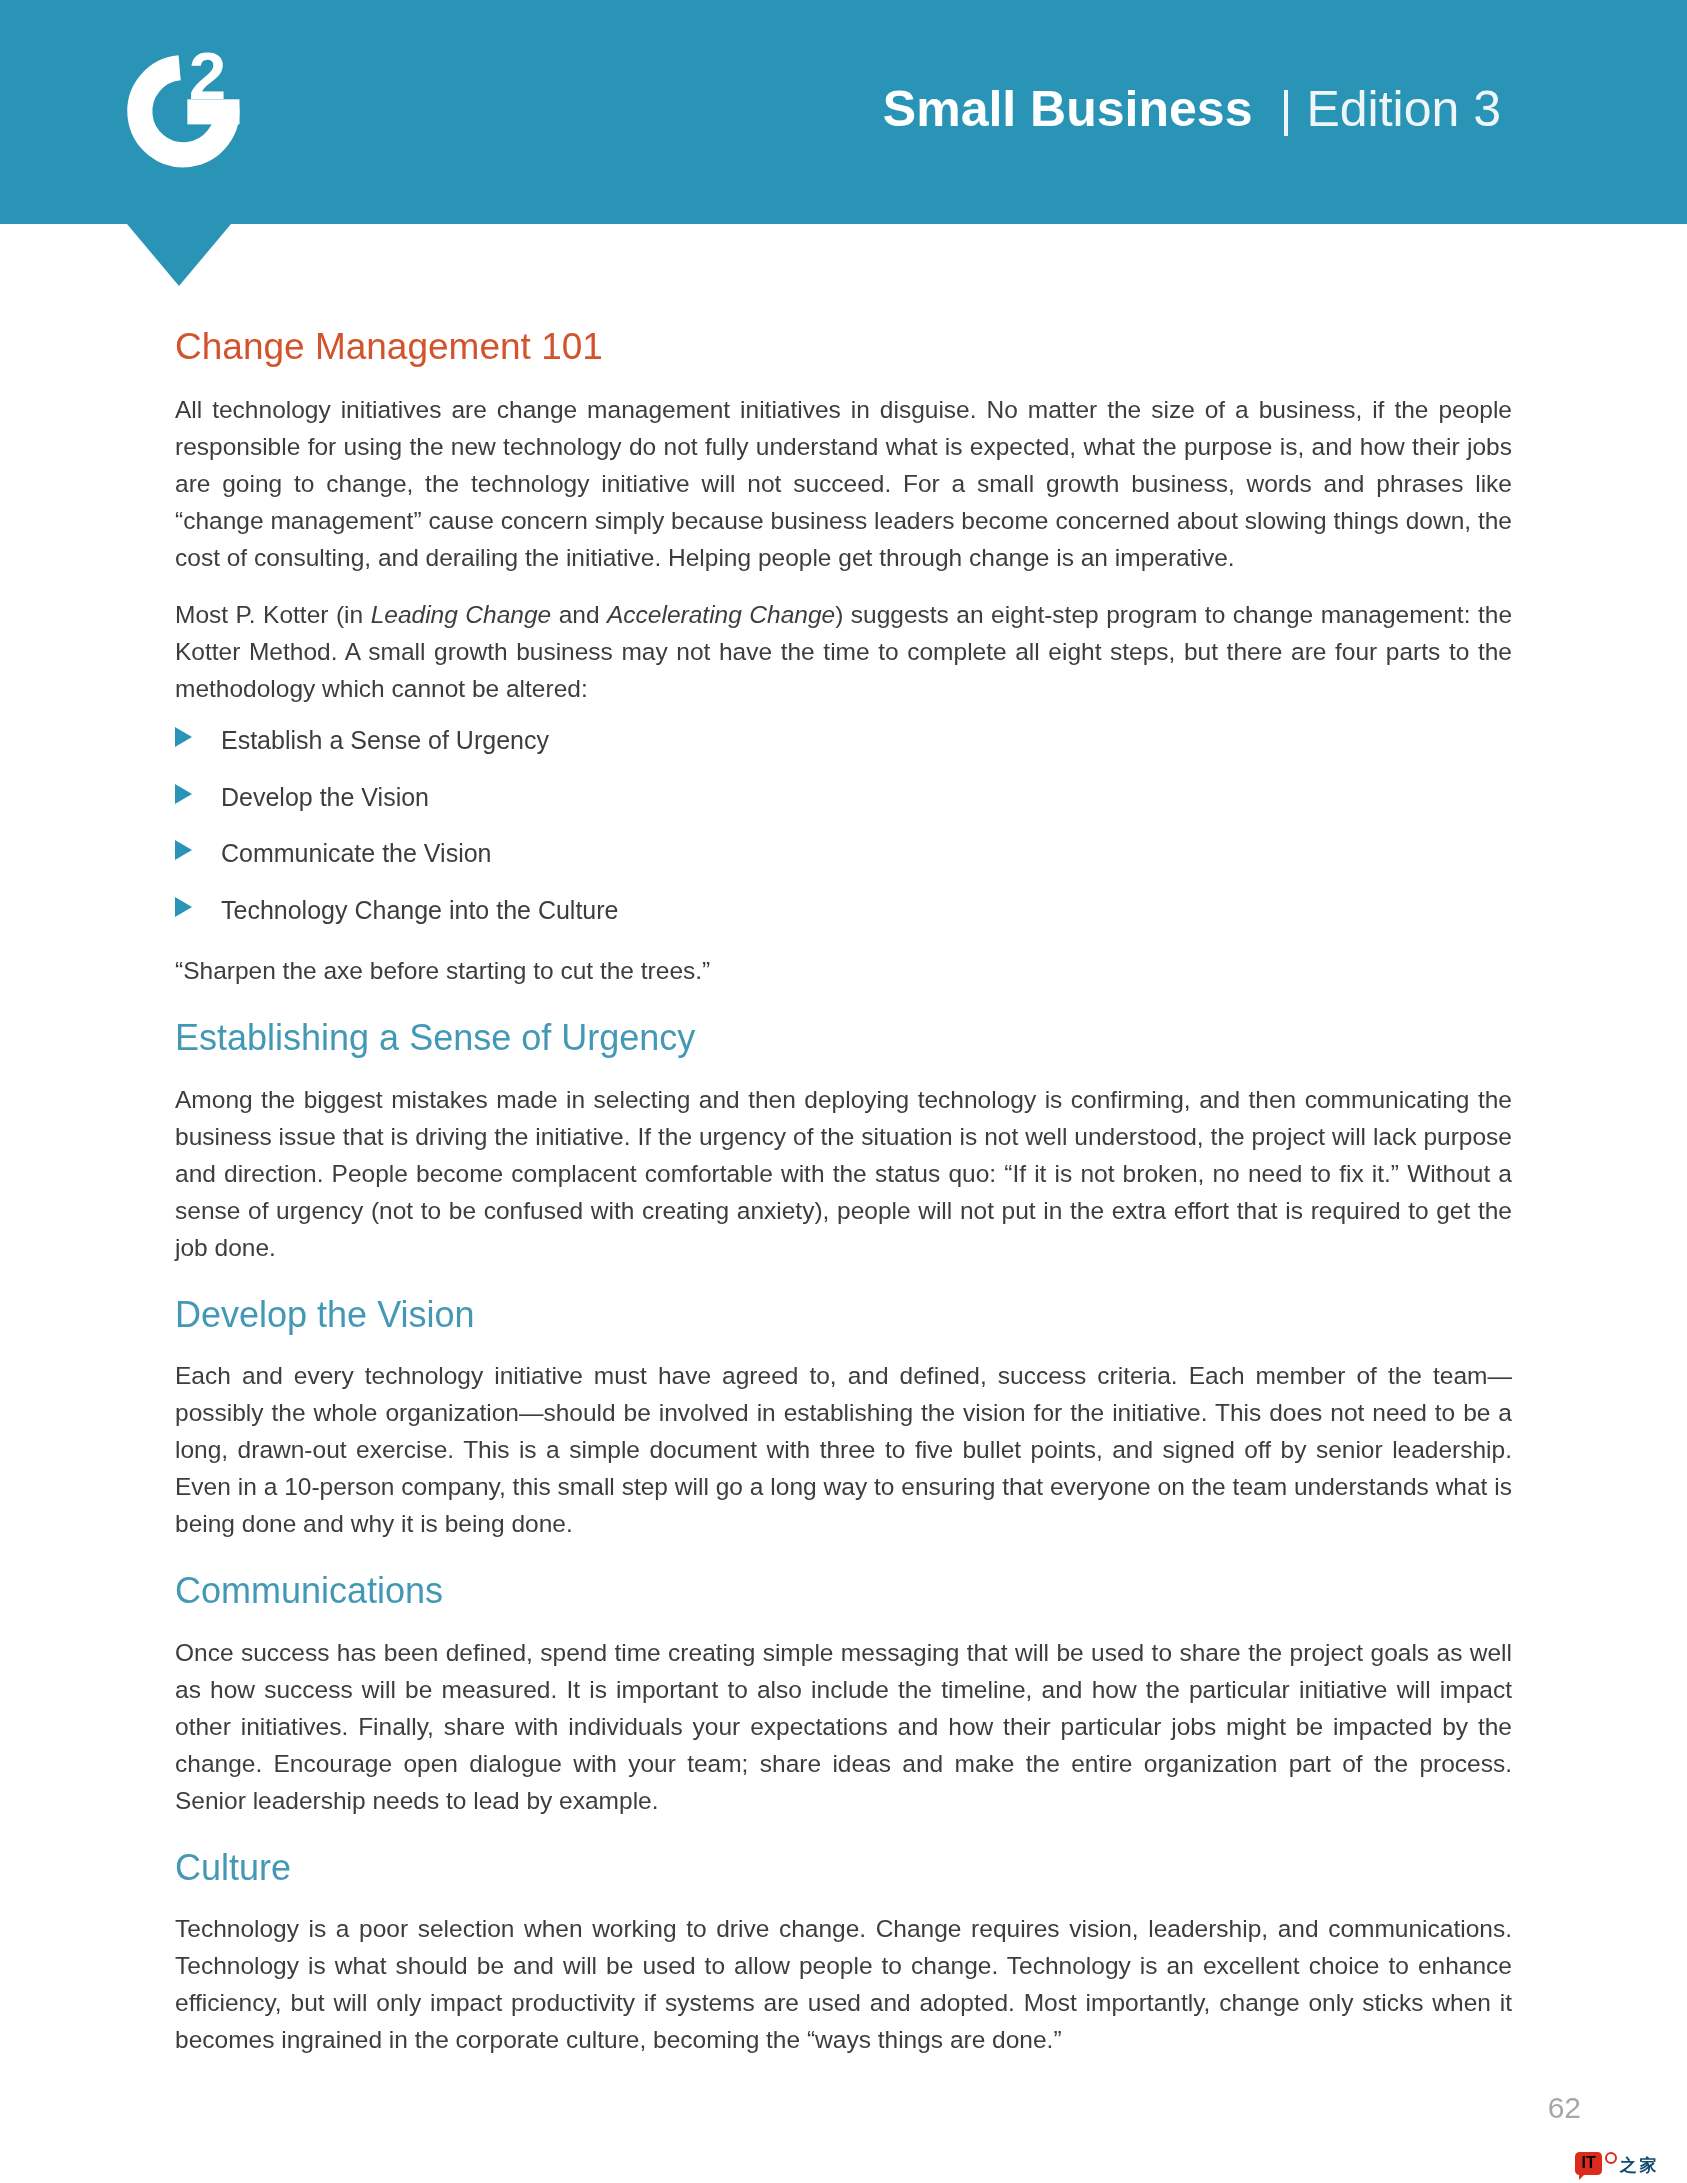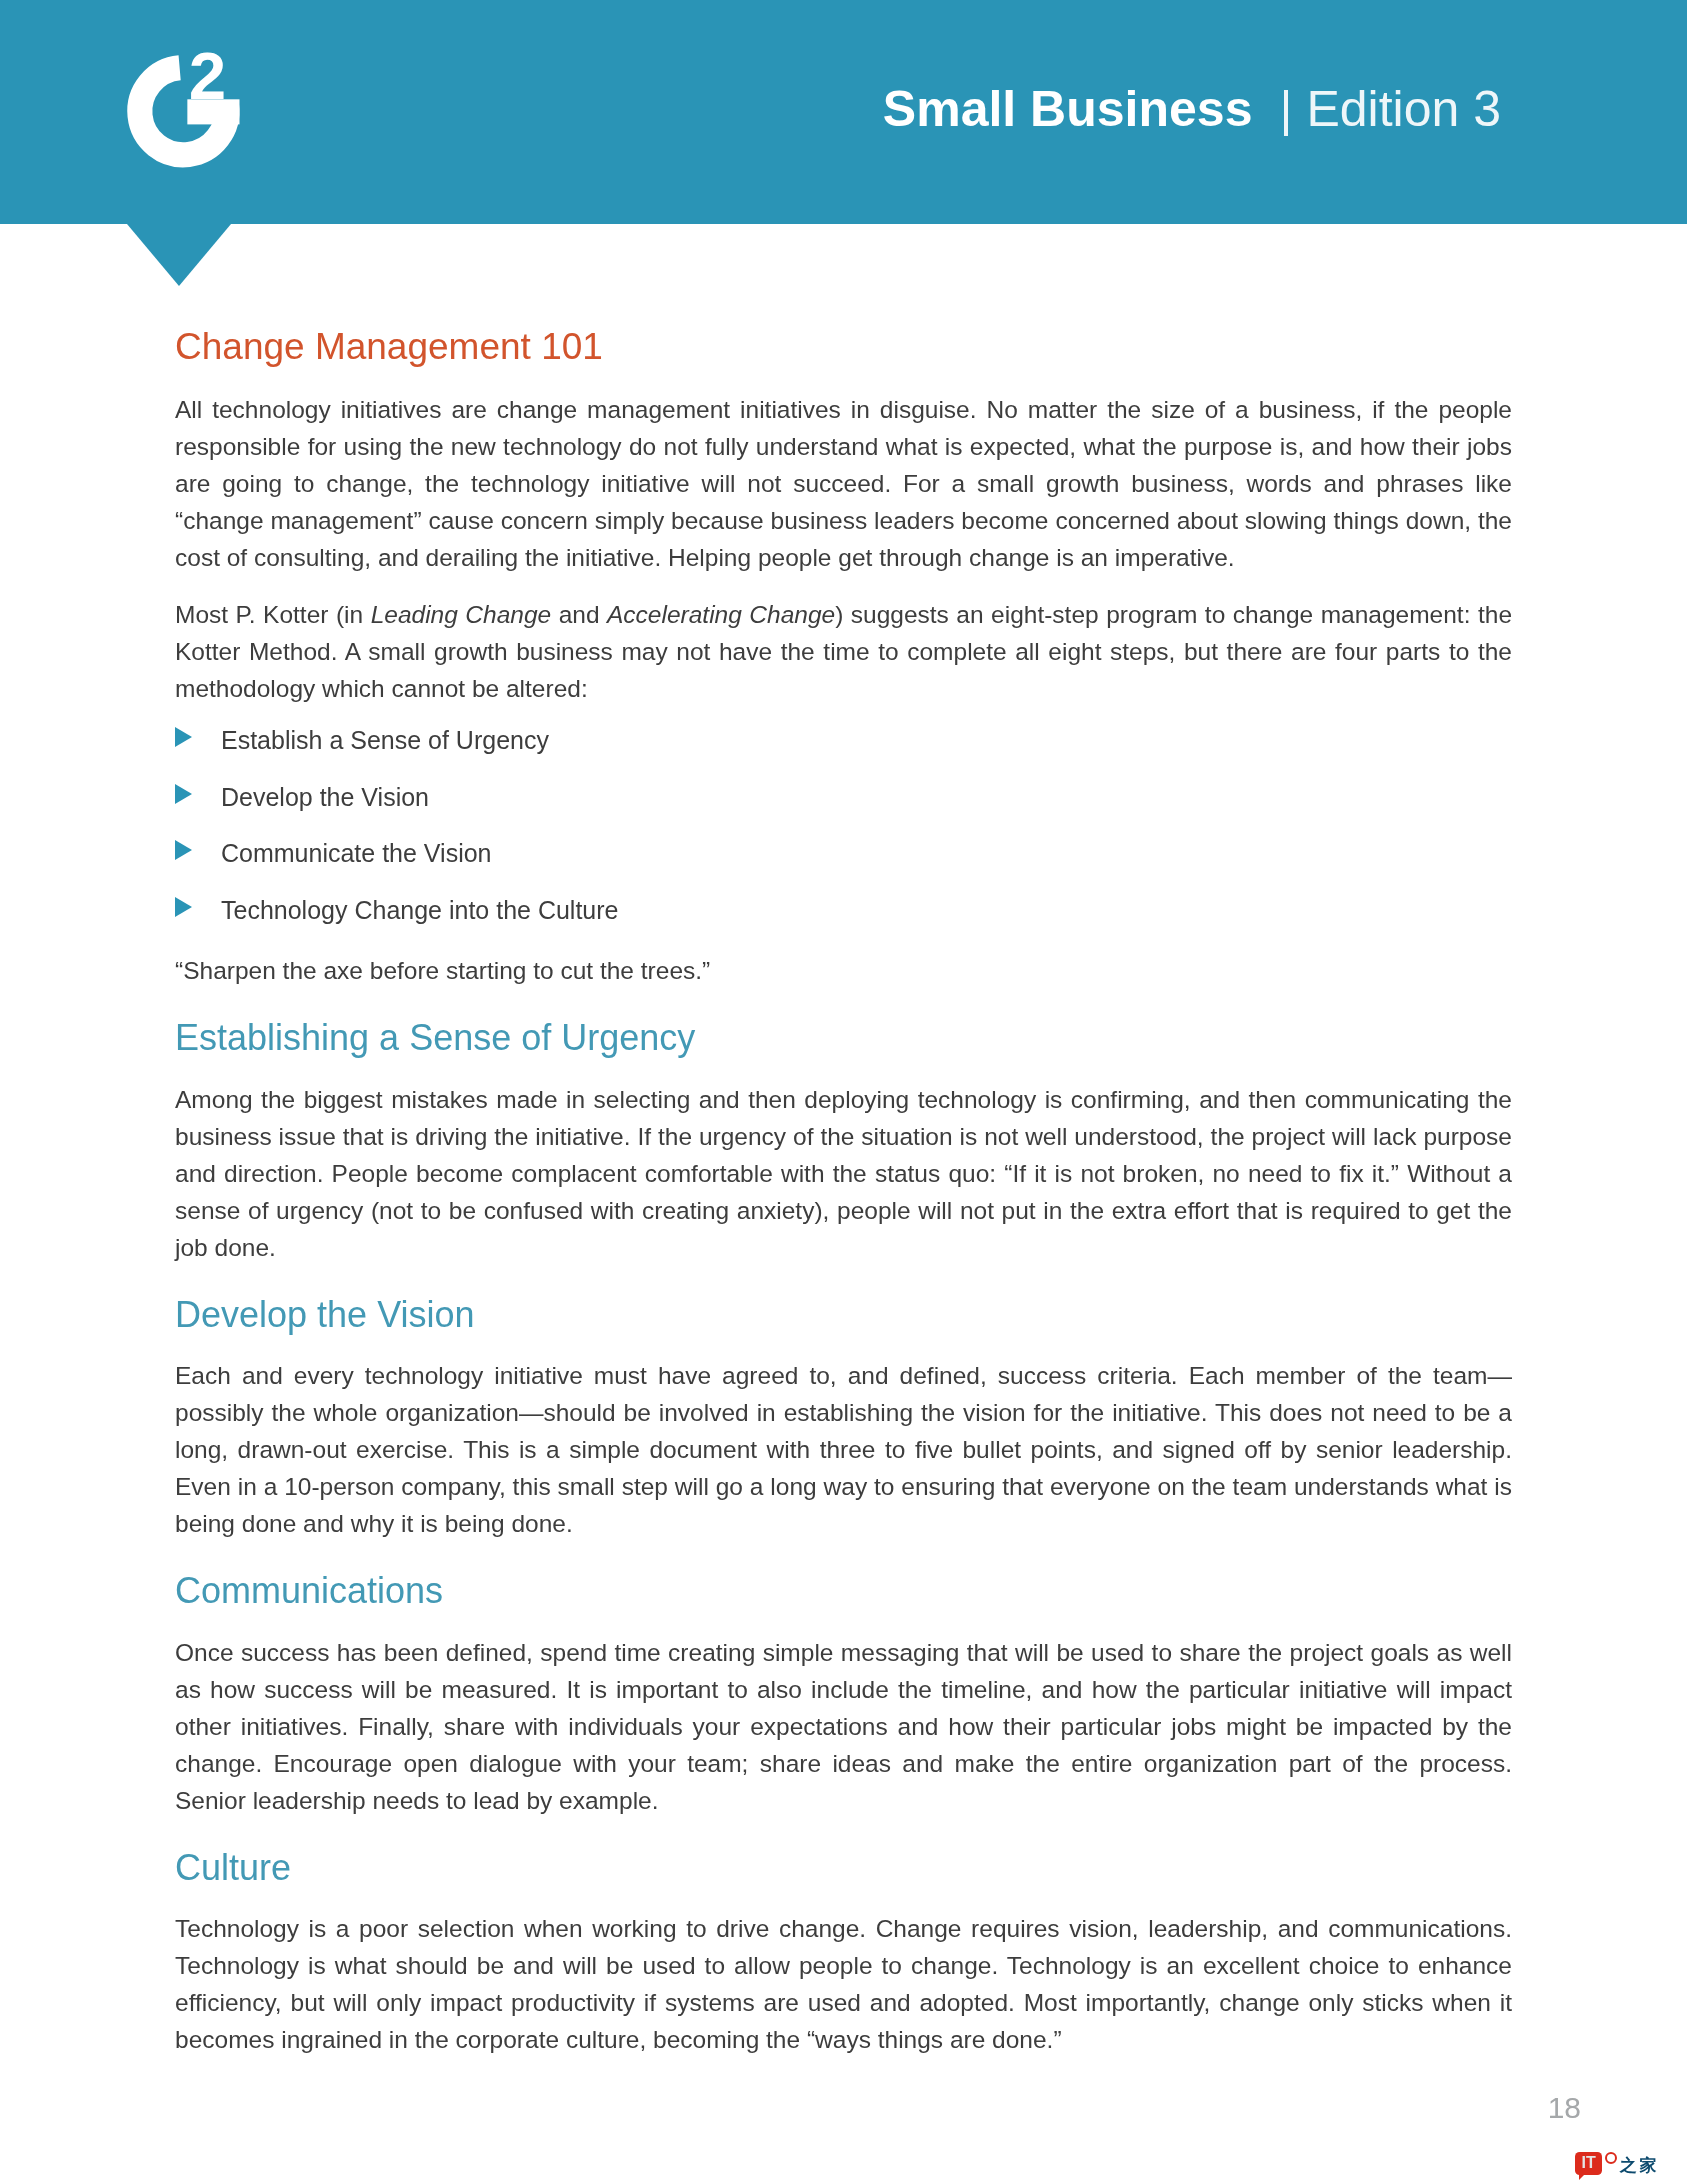--- a/index.html
+++ b/index.html
@@ -69,21 +69,21 @@
     position:absolute;top:2091px;right:106px;
     font-size:30px;font-weight:300;color:#a5a8aa;
   }
   .watermark{
     position:absolute;top:2152px;right:28px;
     display:flex;align-items:flex-start;
   }
   .wm-badge{
     position:relative;
     width:26.5px;height:23px;background:#dc2b1c;border-radius:4.6px;
-    color:#e5e5e5;font-weight:bold;font-size:16px;line-height:22.5px;
+    color:#000000;font-weight:bold;font-size:16px;line-height:22.5px;
     text-align:center;
   }
   .wm-badge::after{ 
     content:"";position:absolute;left:3.3px;bottom:-5.3px;
     width:0;height:0;
     border-top:6px solid #dc2b1c;
     border-right:6px solid transparent;
   }
   .wm-reg{
     width:8px;height:8px;border:2px solid #dc2b1c;border-radius:50%;
@@ -152,21 +152,21 @@
     <p class="body-p">Each and every technology initiative must have agreed to, and defined, success criteria. Each member of the team—possibly the whole organization—should be involved in establishing the vision for the initiative. This does not need to be a long, drawn-out exercise. This is a simple document with three to five bullet points, and signed off by senior leadership. Even in a 10-person company, this small step will go a long way to ensuring that everyone on the team understands what is being done and why it is being done.</p>
 
     <h2 class="section-heading">Communications</h2>
     <p class="body-p">Once success has been defined, spend time creating simple messaging that will be used to share the project goals as well as how success will be measured. It is important to also include the timeline, and how the particular initiative will impact other initiatives. Finally, share with individuals your expectations and how their particular jobs might be impacted by the change. Encourage open dialogue with your team; share ideas and make the entire organization part of the process. Senior leadership needs to lead by example.</p>
 
     <h2 class="section-heading">Culture</h2>
     <p class="body-p">Technology is a poor selection when working to drive change. Change requires vision, leadership, and communications. Technology is what should be and will be used to allow people to change. Technology is an excellent choice to enhance efficiency, but will only impact productivity if systems are used and adopted. Most importantly, change only sticks when it becomes ingrained in the corporate culture, becoming the “ways things are done.”</p>
 
   </div>
 
-  <div class="page-number">18</div>
+  <div class="page-number">62</div>
 
   <div class="watermark">
     <span class="wm-badge">IT</span>
     <span class="wm-reg"></span>
     <span class="wm-name">之家</span>
   </div>
 
 </div>
 
 

